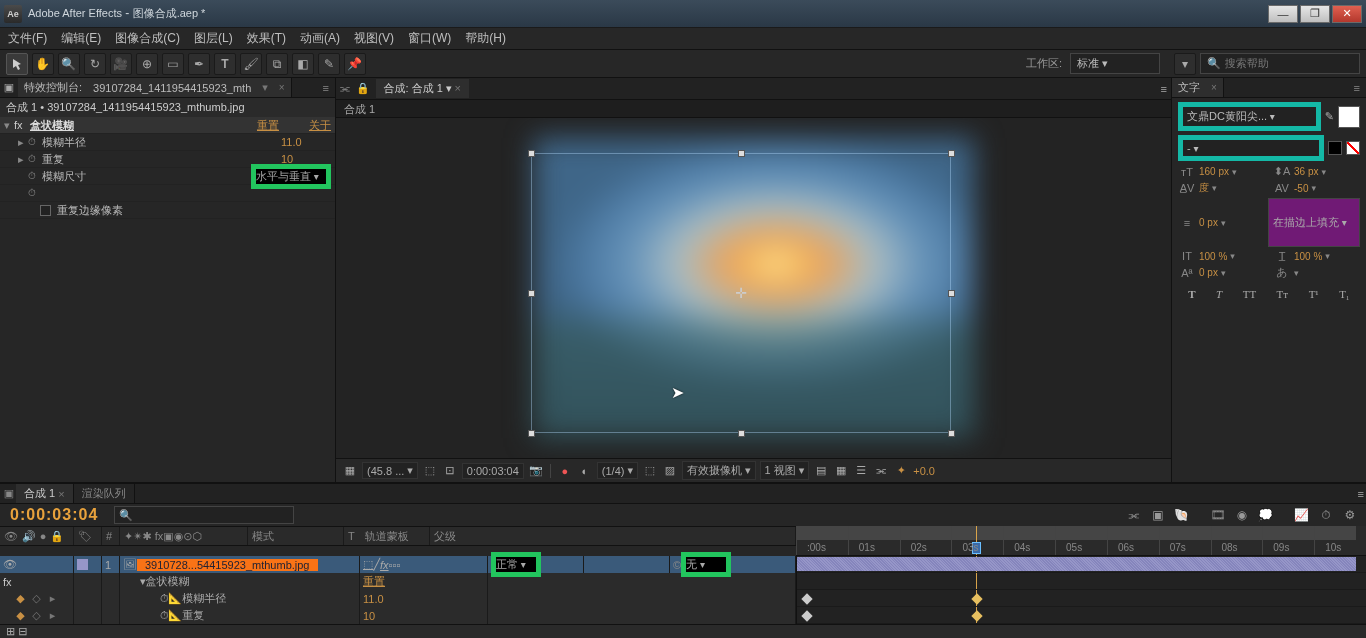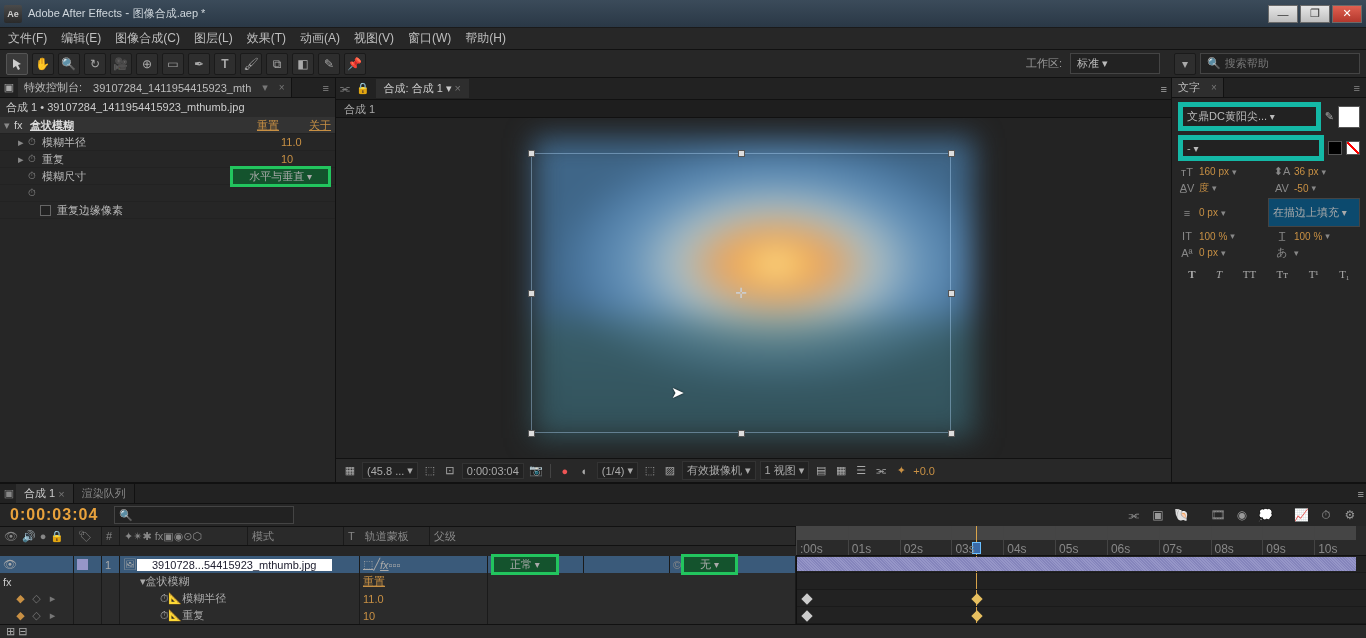--- a/index.html
+++ b/index.html
@@ -74,21 +74,21 @@
 .char-panel { padding:4px 6px; }
 .char-row { display:flex; align-items:center; gap:4px; margin-bottom:4px;}
 .char-select { flex:1; background:#222; border:5px solid #14b8a6; color:#bbb; padding:2px 4px; font-size:10px;}
 .color-swatch { width:22px; height:22px; background:#fff; border:1px solid #555;}
 .swap-sw { width:14px; height:14px; background:#333; border:1px solid #555;}
 .char-pair { display:flex; gap:8px; margin-bottom:3px;}
 .char-field { display:flex; align-items:center; gap:3px; flex:1;}
 .char-field .field-label { width:18px; text-align:center; color:#888; font-size:11px;}
 .char-field .field-val { color:#c89044; font-size:10px;} 
 .char-field .dd { color:#888; font-size:9px;}
-.stroke-select { flex:1; background:#0c4a6e; border:1px solid #444; color:#aaa; padding:6px 4px; font-size:10px;}
+.stroke-select { flex:1; background:#701a75; border:1px solid #444; color:#aaa; padding:16px 4px; font-size:10px;}
 .char-buttons { display:flex; justify-content:space-around; margin-top:8px; color:#aaa;}
 .char-buttons span { font-family:"Times New Roman",serif;}
 
 
 .timeline { height: 156px; background:#262626; border-top:2px solid #111; display:flex; flex-direction:column;}
 .tl-tabs { height:20px; background:#222; display:flex; align-items:center; padding:0 2px; border-bottom:1px solid #111;}
 .tl-tab { padding:2px 8px; background:#2e2e2e; color:#ccc; border-right:1px solid #111; display:flex; gap:3px; align-items:center;}
 .tl-tab.inactive { background:#242424; color:#888;}
 .tl-top { height:30px; display:flex; align-items:center;}
 .tl-timecode { color:#e8a23c; font-size:16px; padding:0 10px; font-weight:bold; letter-spacing:1px; width:114px;}
@@ -97,25 +97,25 @@
 .tl-btn { width:20px; height:18px; color:#999; display:flex; align-items:center; justify-content:center; font-size:12px;}
 .tl-columns-head { height:20px; display:flex; border-top:1px solid #111; border-bottom:1px solid #111; background:#2a2a2a; font-size:10px; color:#888;}
 .tl-col { padding:2px 4px; border-right:1px solid #1a1a1a; display:flex; align-items:center; gap:4px;}
 .tl-body { flex:1; display:flex;}
 .tl-rows { width:796px; }
 .tl-row { height:17px; display:flex; align-items:center; font-size:10px;}
 .tl-row.selected { background:#3a5a7a;}
 .tl-row.effect-row { background:#2b2b2b;}
 .tl-cell { border-right:1px solid #1a1a1a; height:100%; display:flex; align-items:center; padding:0 3px;}
 .label-blue { width:11px; height:11px; background:#9696c8;}
-.mode-box { background:#14532d; border:3px solid #22c55e; padding:0 16px; font-size:10px; color:#aaa; min-width:50px;}
+.mode-box { background:#000000; border:5px solid #22c55e; padding:0 0; font-size:10px; color:#aaa; min-width:50px;}
 .tl-track { flex:1; background:#222; position:relative; border-left:1px solid #111;}
 .ruler { height:30px; background:#2a2a2a; border-bottom:1px solid #111; position:relative; display:flex;}
 .ruler-workarea { position:absolute; top:0; left:0; right:10px; height:14px; background:#454545;}
-.ruler-tick { flex:1; border-left:1px solid #444; padding-left:3px; font-size:12px; color:#888; padding-top:16px; position:relative;}
+.ruler-tick { flex:1; border-left:1px solid #444; padding-left:10px; font-size:10px; color:#888; padding-top:16px; position:relative;}
 .track-row { height:17px; border-bottom:1px solid #1a1a1a; position:relative;}
 .layer-bar { position:absolute; left:0; right:10px; top:1px; bottom:1px; background: repeating-linear-gradient(45deg, #9696c8 0, #9696c8 1px, #8585bc 1px, #8585bc 2px);}
 .keyframe { position:absolute; width:8px; height:8px; background:#ccc; transform:rotate(45deg); top:5px;}
 .cti { position:absolute; width:1px; background:#d9a44a; top:0; bottom:0;}
 .cti-head { position:absolute; top:16px; width:9px; height:12px; background:#3a6aa8; border:1px solid #6abfff; margin-left:-4px;}
 
 
 .tl-bottom { height:18px; background:#2a2a2a; border-top:1px solid #111; display:flex; align-items:center;}
 .nav-diamond { width:16px; text-align:center; color:#c89044;}
 
@@ -442,21 +442,21 @@
       <div class="tl-row selected">
         <div class="tl-cell" style="width:74px">
             <span>👁</span>
           </div>
         <div class="tl-cell" style="width:28px">
             <div class="label-blue"></div>
           </div>
         <div class="tl-cell" style="width:18px">1</div>
         <div class="tl-cell" style="width:240px">
             <span>🖼</span> 
-            <span style="background:#ffffff;color:#223;padding:0 15px">3910728...54415923_mthumb.jpg</span>
+            <span style="background:#f97316;color:#223;padding:0 8px">3910728...54415923_mthumb.jpg</span>
           </div>
         <div class="tl-cell" style="width:128px"><span style="text-decoration:underline">⬚</span> ╱ <span style="font-style:italic;text-decoration:underline">fx</span> ▫▫▫</div>
         <div class="tl-cell" style="width:96px">
             <span class="mode-box"><span>正常</span> ▾</span>
           </div>
         <div class="tl-cell" style="width:86px"></div>
         <div class="tl-cell" style="flex:1">
             <span style="color:#888">©</span> 
             <span class="mode-box"><span>无</span> ▾</span>
           </div>

